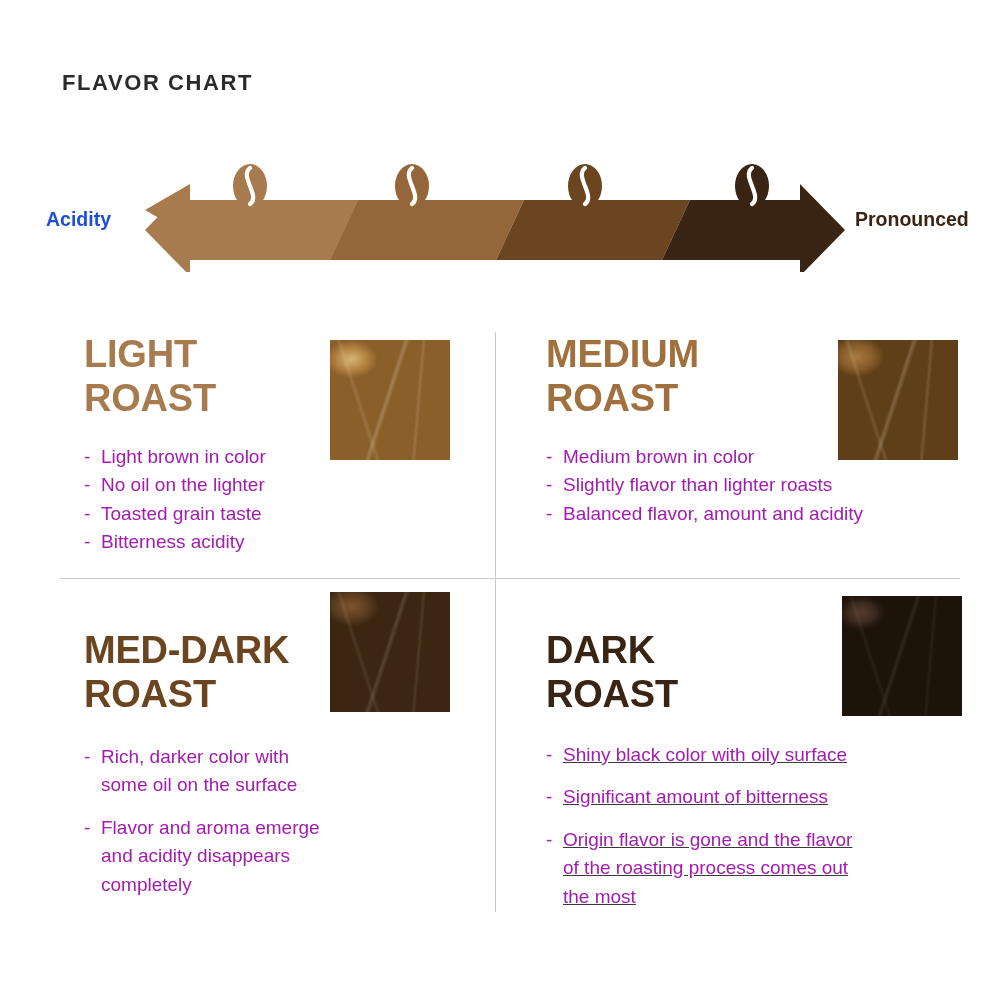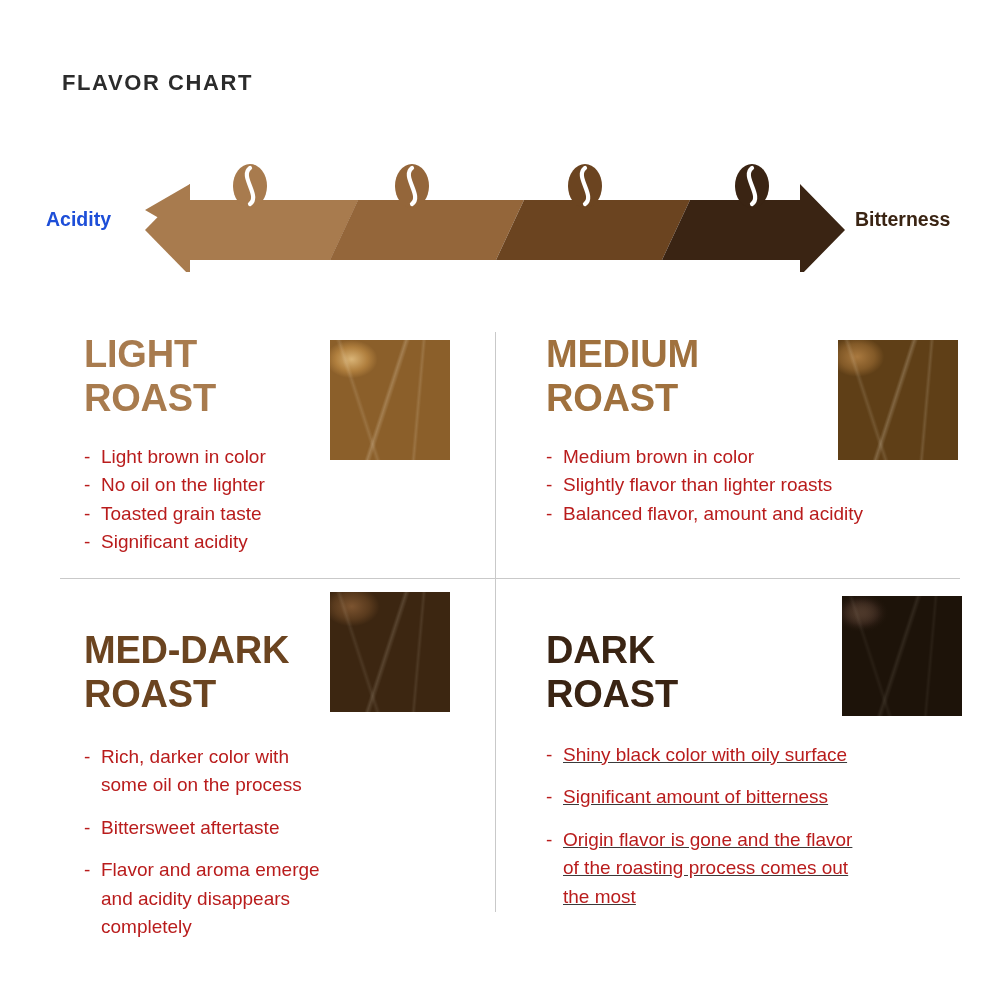--- a/index.html
+++ b/index.html
@@ -92,21 +92,21 @@
   }
   .bullets {
     list-style: none;
     margin: 0;
     padding: 0;
     color: #3a3a3a;
   }
   .bullets li {
     font-size: 19px;
     line-height: 1.5;
-    color: #b91c1c;
+    color: #a21caf;
     padding-left: 17px;
     position: relative;
     white-space: pre-line;
   }
   .bullets li::before {
     content: "-";
     position: absolute;
     left: 0;
     top: 0;
   }
@@ -240,33 +240,33 @@
     </g>
   </svg>
 
   <div class="seg-label" style="left:212px;">LIGHT</div>
   <div class="seg-label" style="left:362px;">MEDIUM</div>
   <div class="seg-label" style="left:511px;">MED-DARK</div>
   <div class="seg-label" style="left:714px;">DARK</div>
 </div>
 
 <div class="axis-label left" style="color:#1d4ed8;">Acidity</div>
-<div class="axis-label right" style="color:#3a2413;">Bitterness</div>
+<div class="axis-label right" style="color:#3a2413;">Pronounced</div>
 
 <div class="divider-h"></div>
 <div class="divider-v"></div>
 
 <div class="quad quad-lr">
   <h2 class="roast-title" style="color:#a87b4e;">LIGHT
 ROAST</h2>
   <ul class="bullets tight">
     <li>Light brown in color</li>
     <li>No oil on the lighter</li>
     <li>Toasted grain taste</li>
-    <li>Significant acidity</li>
+    <li>Bitterness acidity</li>
   </ul>
 </div>
 <div class="bean-photo photo-lr">
   <div class="tex light"></div>
 </div>
 
 <div class="quad quad-mr">
   <h2 class="roast-title" style="color:#a0713e;">MEDIUM
 ROAST</h2>
   <ul class="bullets tight">
@@ -277,22 +277,21 @@
 </div>
 <div class="bean-photo photo-mr">
   <div class="tex medium"></div>
 </div>
 
 <div class="quad quad-md">
   <h2 class="roast-title" style="color:#6b4420;">MED-DARK
 ROAST</h2>
   <ul class="bullets loose">
     <li>Rich, darker color with
-some oil on the process</li>
-    <li>Bittersweet aftertaste</li>
+some oil on the surface</li>
     <li>Flavor and aroma emerge
 and acidity disappears
 completely</li>
   </ul>
 </div>
 <div class="bean-photo photo-md">
   <div class="tex meddark"></div>
 </div>
 
 <div class="quad quad-dr">

